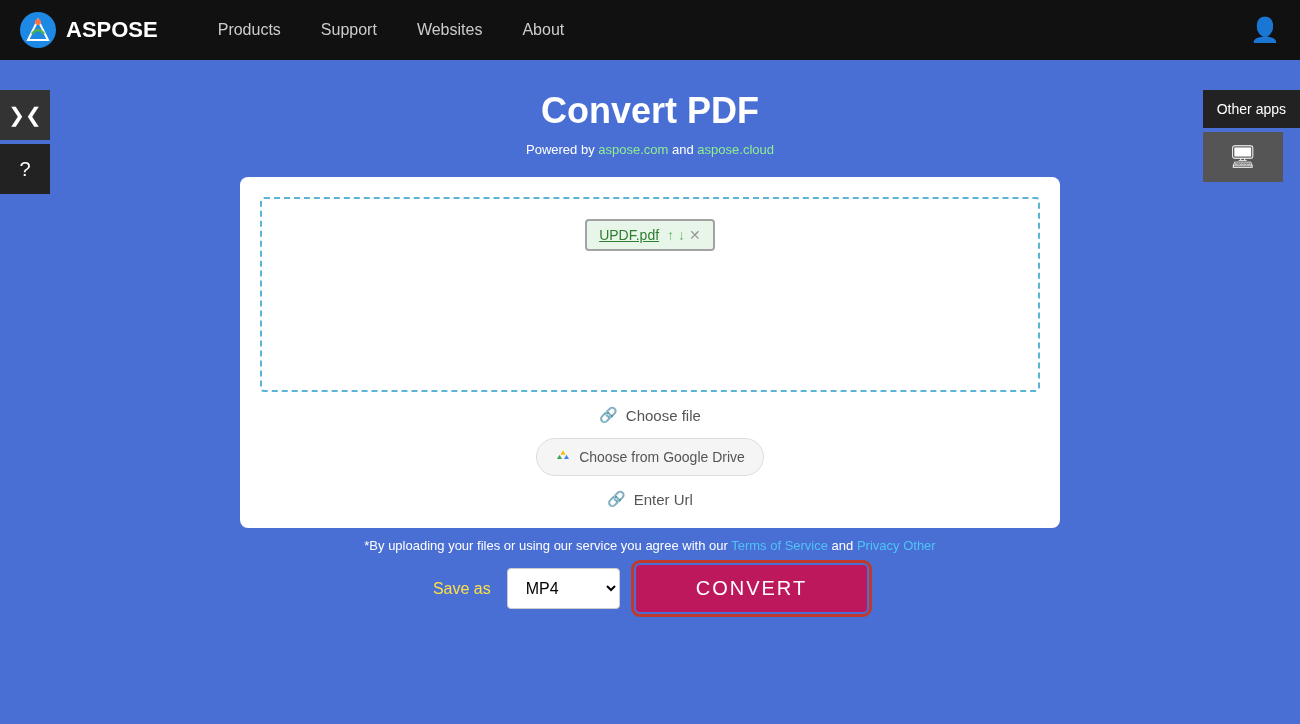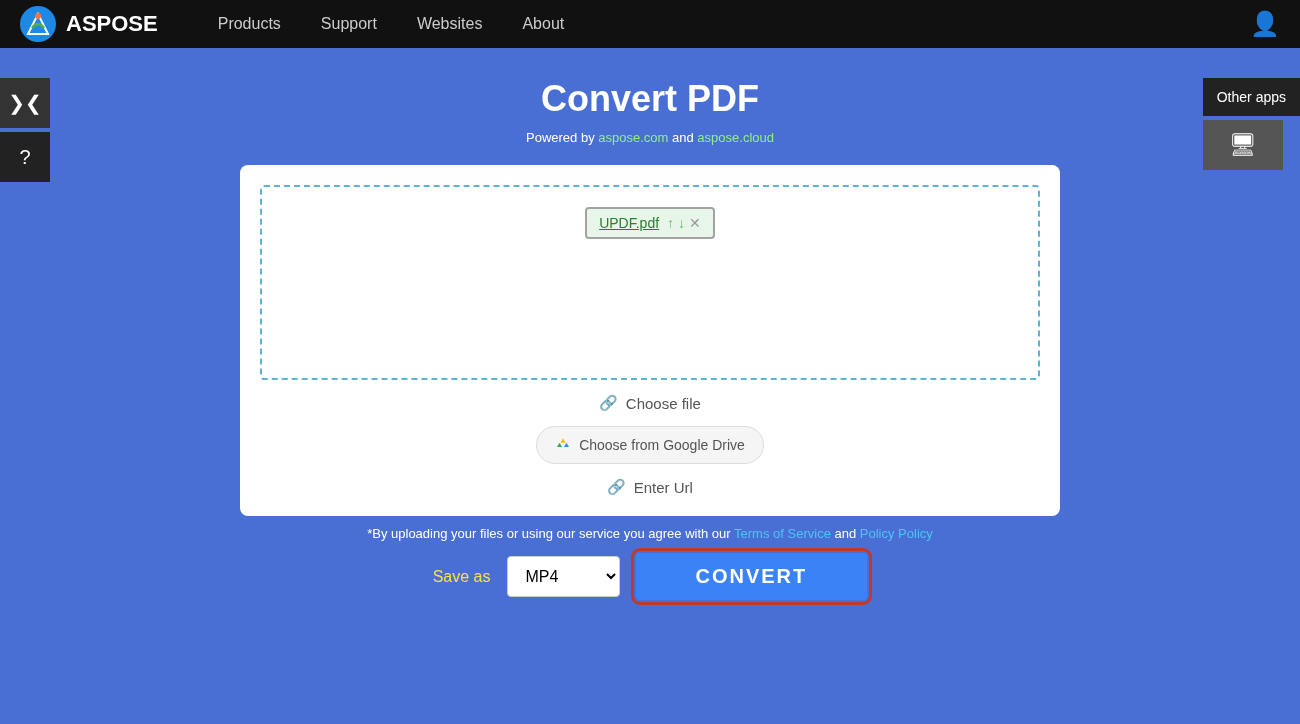--- a/index.html
+++ b/index.html
@@ -7,21 +7,21 @@
       font-family: Arial, sans-serif;
       width: 1300px;
       height: 724px;
       overflow: hidden;
       background: #4a6fd4;
     }
 
     
     .navbar {
       background: #111;
-      height: 48px;
+      height: 60px;
       display: flex;
       align-items: center;
       padding: 0 20px;
       position: relative;
       z-index: 10;
     }
     .nav-logo {
       display: flex;
       align-items: center;
       gap: 10px;
@@ -269,27 +269,27 @@
       padding: 10px 30px 10px 14px;
       font-size: 16px;
       border: 1px solid #ccc;
       border-radius: 4px;
       background: white;
       cursor: pointer;
       appearance: auto;
       min-width: 110px;
     }
     .convert-btn {
-      background: #3b82f6;
+      background: #be185d;
       color: white;
       border: none;
       border-radius: 4px;
       padding: 12px 60px;
       font-size: 20px;
-      font-weight: bold;
+      font-weight: normal;
       letter-spacing: 2px;
       cursor: pointer;
       outline: 3px solid #c0392b;
       outline-offset: 2px;
     }
   </style>
 </head>
 <body>
 
 <nav class="navbar">
@@ -374,21 +374,21 @@
     <button class="enter-url-btn">
       <span>🔗</span>
       <span>Enter Url</span>
     </button>
   </div>
 
   <p class="terms-text">
     <span>*By uploading your files or using our service you agree with our</span>
     <a href="#">Terms of Service</a>
     <span>and</span>
-    <a href="#">Policy Policy</a>
+    <a href="#">Privacy Other</a>
   </p>
 
   <div class="convert-row">
     <span class="save-as-label">Save as</span>
     <select class="format-select">
       <option>MP4</option>
       <option>DOCX</option>
       <option>XLSX</option>
       <option>PPTX</option>
       <option>HTML</option>

